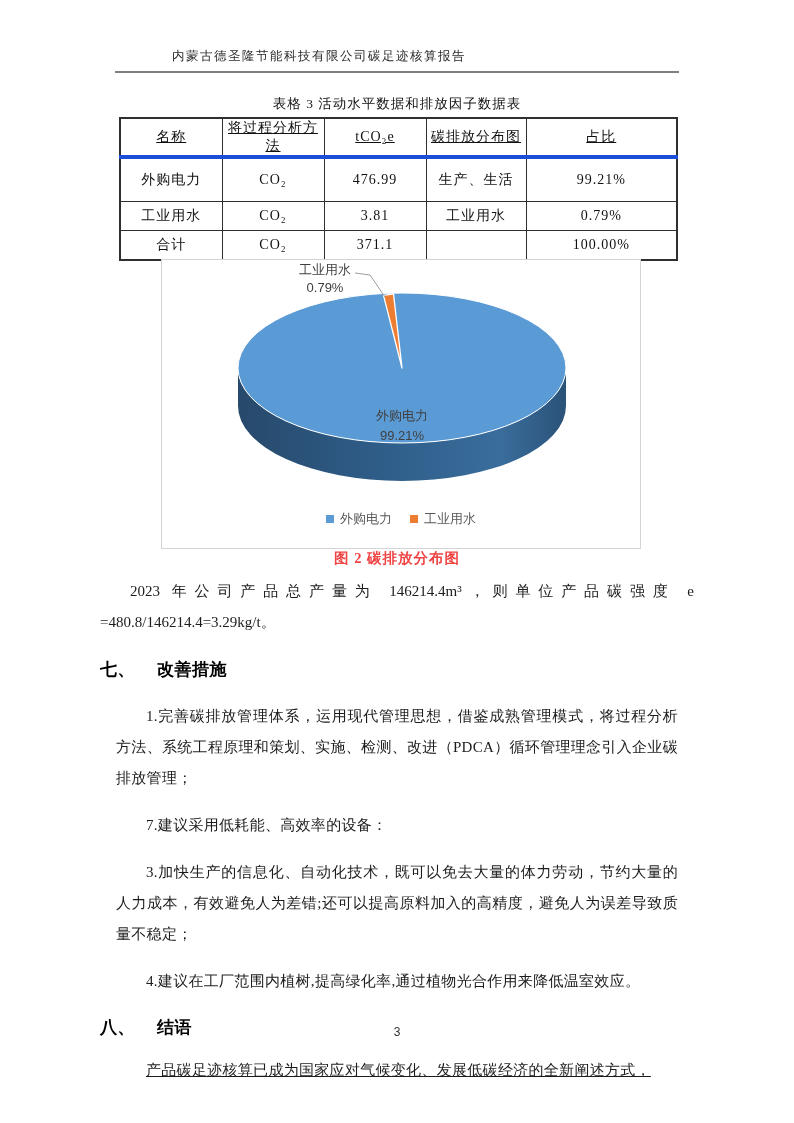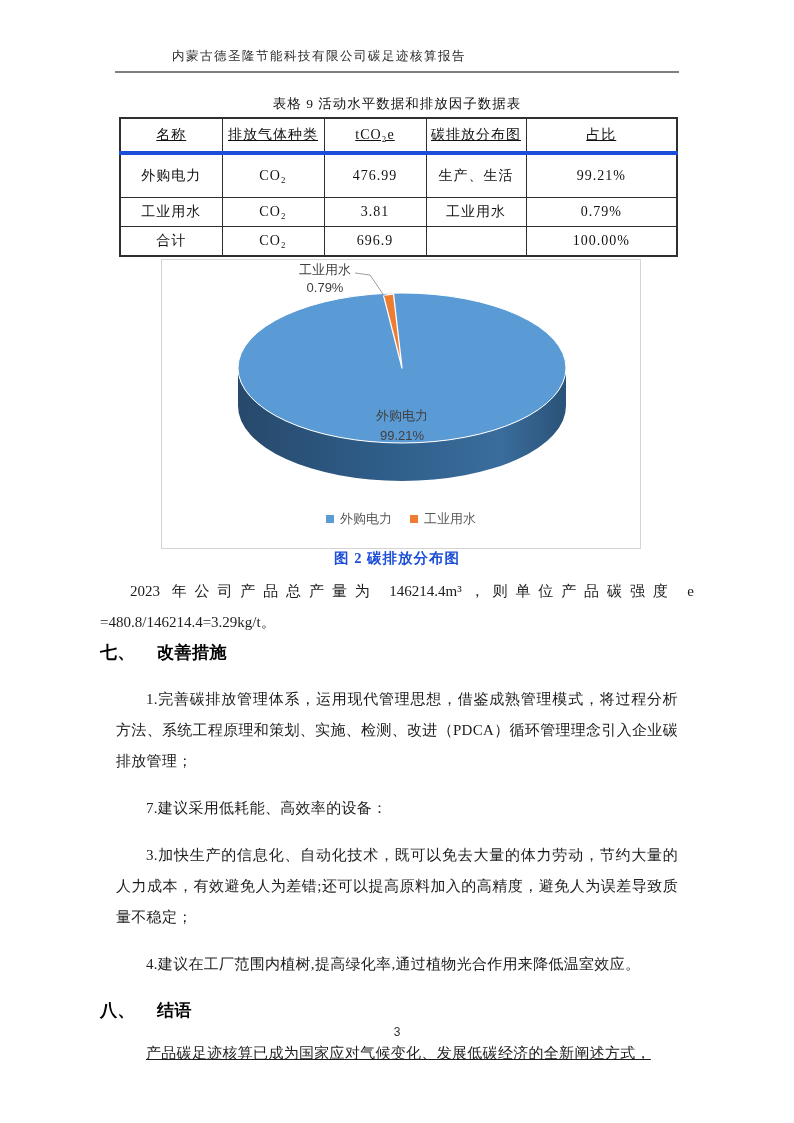--- a/index.html
+++ b/index.html
@@ -33,58 +33,58 @@
   .lbl-small{left:118px;top:1px;width:90px;}
   .lbl-big{left:190px;top:146px;width:100px;line-height:20px;}
   .legend{position:absolute;top:250px;left:0;width:478px;display:flex;
     justify-content:center;gap:18px;font-family:"Liberation Sans","DejaVu Sans",sans-serif;
     font-size:13px;color:#595959;align-items:center;}
   .legend-item{display:flex;align-items:center;gap:6px;}
   .sw{width:8px;height:8px;display:inline-block;}
   .sw-blue{background:#5B9BD5;}
   .sw-orange{background:#ED7D31;}
   .fig-caption{position:absolute;top:549px;left:0;width:794px;text-align:center;
-    font-weight:bold;font-size:14.5px;color:#1d4ed8;letter-spacing:1px;}
+    font-weight:bold;font-size:14.5px;color:#ef4444;letter-spacing:1px;}
   
   .flow{position:absolute;top:576px;left:100px;width:594px;font-size:15px;
     line-height:31px;color:#1c1c1c;}
   .intro-l1{text-indent:2em;text-align:justify;text-align-last:justify;}
   .intro-l2{text-align:left;}
-  .sec-head{font-size:17px;font-weight:bold;color:#000;margin-top:0;height:30px;
+  .sec-head{font-size:17px;font-weight:bold;color:#000;margin-top:17px;height:30px;
     line-height:30px;letter-spacing:0.5px;}
   .sec-head .t{margin-left:22px;}
   .para{margin:16px;text-indent:2em;text-align:justify;letter-spacing:0.3px;}
   .h8{margin-top:0;}
   .last-para{margin-top:12px;text-decoration:underline;}
   
   .page-num{position:absolute;top:1025px;left:0;width:794px;text-align:center;
     font-size:12px;color:#333;font-family:"Liberation Sans","DejaVu Sans",sans-serif;}
 </style>
 </head>
 <body>
 
 <div class="page">
 
   <div class="doc-header">内蒙古德圣隆节能科技有限公司碳足迹核算报告</div>
   <div class="header-rule"></div>
 
-  <div class="tbl-caption">表格 9 活动水平数据和排放因子数据表</div>
+  <div class="tbl-caption">表格 3 活动水平数据和排放因子数据表</div>
 
   <table class="data">
     <colgroup>
       <col style="width:102px">
         <col style="width:102px">
         <col style="width:102px">
       <col style="width:100px">
         <col style="width:151px">
     </colgroup>
     <thead>
       <tr>
         <th>名称</th>
-        <th>排放气体种类</th>
+        <th>将过程分析方法</th>
         <th>tCO₂e</th>
         <th>碳排放分布图</th>
         <th>占比</th>
       </tr>
     </thead>
     <tbody>
       <tr class="r1">
         <td>外购电力</td>
         <td>CO₂</td>
         <td>476.99</td>
@@ -94,21 +94,21 @@
       <tr class="r2">
         <td>工业用水</td>
         <td>CO₂</td>
         <td>3.81</td>
         <td>工业用水</td>
         <td>0.79%</td>
       </tr>
       <tr class="r3">
         <td>合计</td>
         <td>CO₂</td>
-        <td>696.9</td>
+        <td>371.1</td>
         <td></td>
         <td>100.00%</td>
       </tr>
     </tbody>
   </table>
 
   <div class="chart-box">
     <svg width="478" height="288" viewBox="0 0 478 288">
       <defs>
         <linearGradient id="rimGrad" x1="0" y1="0" x2="1" y2="0">

